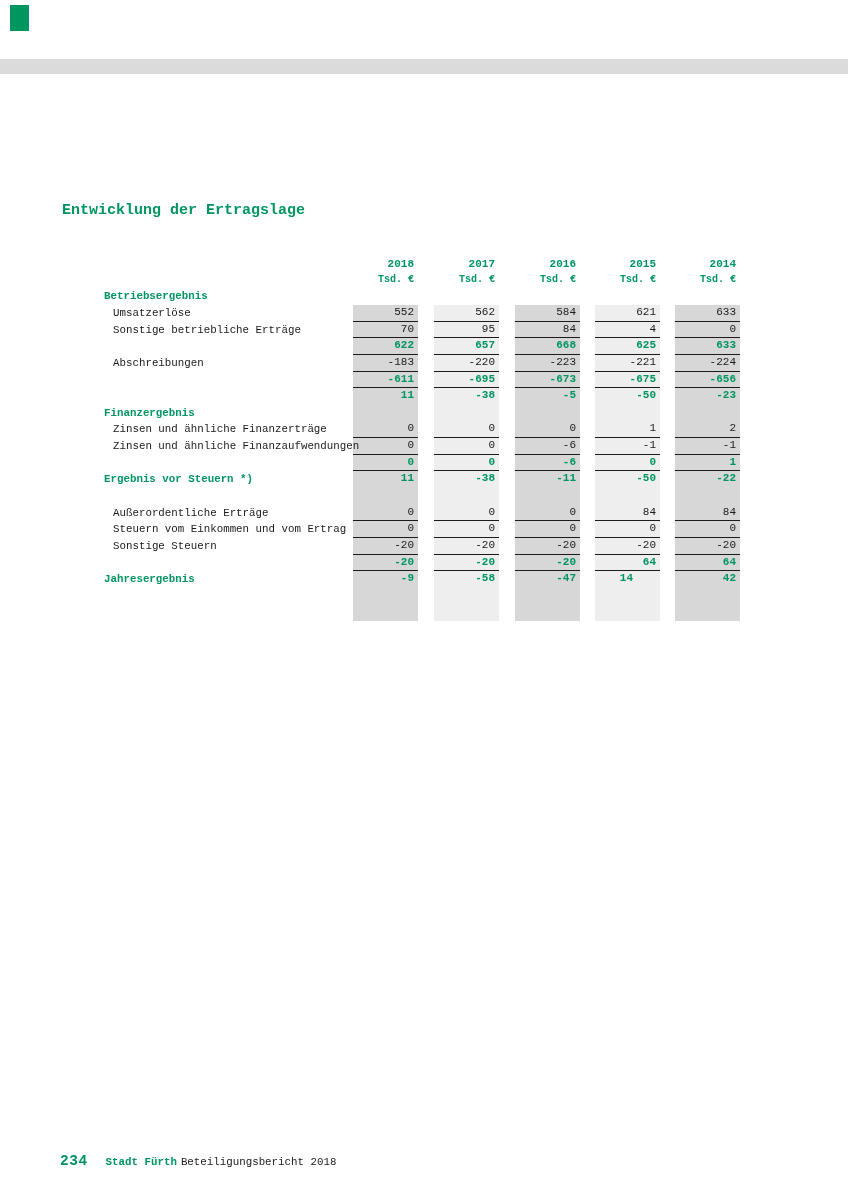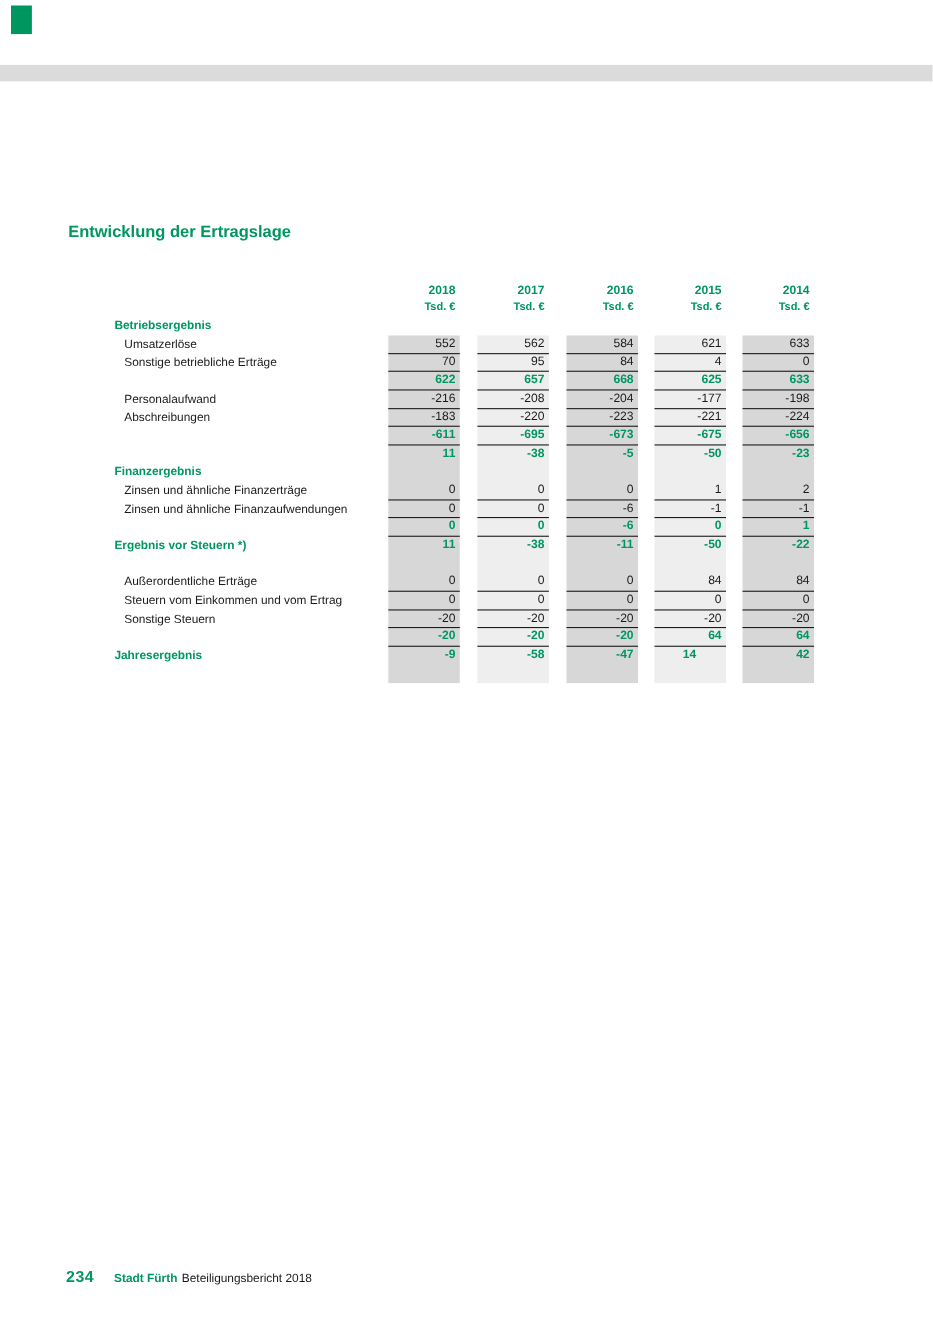--- a/index.html
+++ b/index.html
@@ -1,18 +1,18 @@
 <!DOCTYPE html>
 <html><head>
 <meta charset="utf-8">
 <style>
   :root { --green:#009660; --ink:#1a1a1a; --stripe-dark:#d7d7d7; --stripe-light:#eeeeee; }
   html,body { margin:0; padding:0; background:#fff; }
   .page { position:relative; width:848px; height:1200px; background:#ffffff; overflow:hidden;
-          font-family:Liberation Sans, sans-serif; color:var(--ink); }
+          font-family:Liberation Mono, monospace; color:var(--ink); }
 
   .edge-tab { position:absolute; left:10px; top:5px; width:19px; height:26px; background:var(--green); }
   .topbar   { position:absolute; left:0; top:59px; width:848px; height:15px; background:#dbdbdb; }
 
   .title { position:absolute; left:62px; top:202px; font-size:15px; font-weight:bold; color:var(--green); white-space:nowrap; }
 
   
   .year-col { position:absolute; top:257px; width:65px; box-sizing:border-box; text-align:right; padding-right:4px;
               color:var(--green); font-weight:bold; }
   .year-col .year { font-size:11px;   line-height:15px; }
@@ -100,28 +100,20 @@
         <div class="tcell u" style="left: 571px;">0</div>
       </div>
       <div class="trow">
         <div class="tcell u green" style="left: 249px;">622</div>
         <div class="tcell u green" style="left: 330px;">657</div>
         <div class="tcell u green" style="left: 411px;">668</div>
         <div class="tcell u green" style="left: 491px;">625</div>
         <div class="tcell u green" style="left: 571px;">633</div>
       </div>
       <div class="trow">
-        <div class="tlabel">Personalaufwand</div>
-        <div class="tcell u" style="left: 249px;">-216</div>
-        <div class="tcell u" style="left: 330px;">-208</div>
-        <div class="tcell u" style="left: 411px;">-204</div>
-        <div class="tcell u" style="left: 491px;">-177</div>
-        <div class="tcell u" style="left: 571px;">-198</div>
-      </div>
-      <div class="trow">
         <div class="tlabel">Abschreibungen</div>
         <div class="tcell u" style="left: 249px;">-183</div>
         <div class="tcell u" style="left: 330px;">-220</div>
         <div class="tcell u" style="left: 411px;">-223</div>
         <div class="tcell u" style="left: 491px;">-221</div>
         <div class="tcell u" style="left: 571px;">-224</div>
       </div>
       <div class="trow">
         <div class="tcell u green" style="left: 249px;">-611</div>
         <div class="tcell u green" style="left: 330px;">-695</div>

